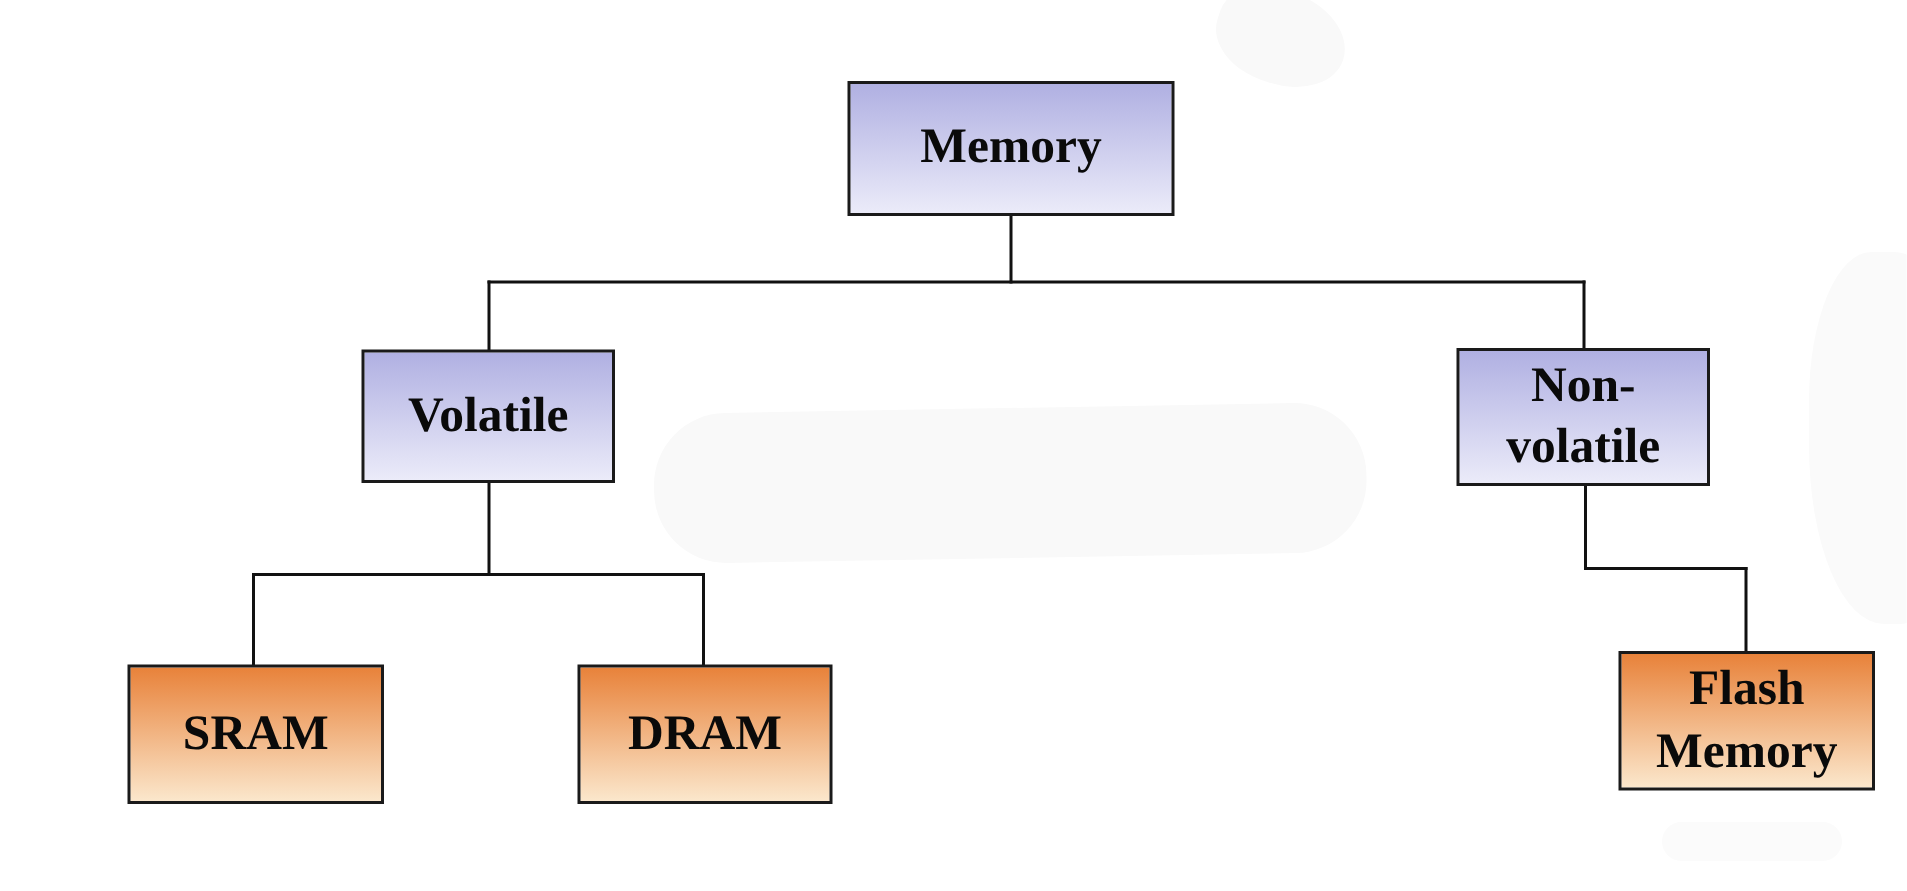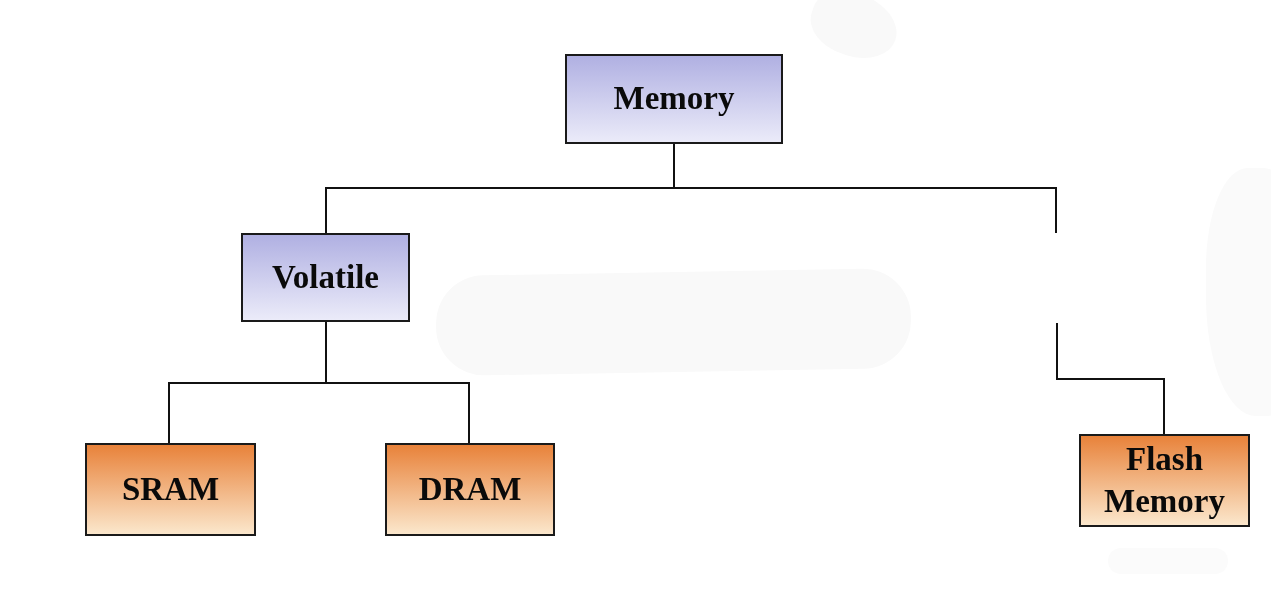--- a/index.html
+++ b/index.html
@@ -80,20 +80,24 @@
   <div class="edge v" style="left:1115px; top:378px; height:58px;"></div>
 
   <div class="node purple" style="left:517px; top:54px; width:218px; height:90px;">
     <span class="ln">Memory</span>
   </div>
 
   <div class="node purple" style="left:193px; top:233px; width:169px; height:89px;">
     <span class="ln">Volatile</span>
   </div>
 
+  <div class="node purple" style="left:923px; top:232px; width:169px; height:92px;">
+    <span class="ln">Non-</span>
+    <span class="ln">volatile</span>
+  </div>
 
   <div class="node orange" style="left:37px; top:443px; width:171px; height:93px;">
     <span class="ln">SRAM</span>
   </div>
 
   <div class="node orange" style="left:337px; top:443px; width:170px; height:93px;">
     <span class="ln">DRAM</span>
   </div>
 
   <div class="node orange" style="left:1031px; top:434px; width:171px; height:93px;font-family:Liberation Serif, serif;">

